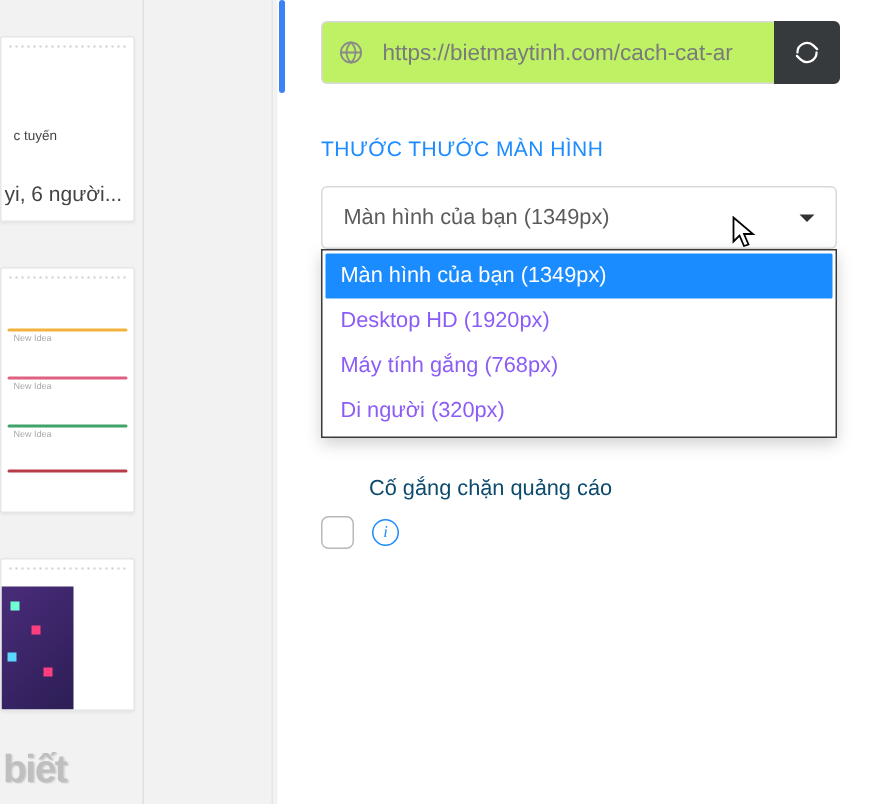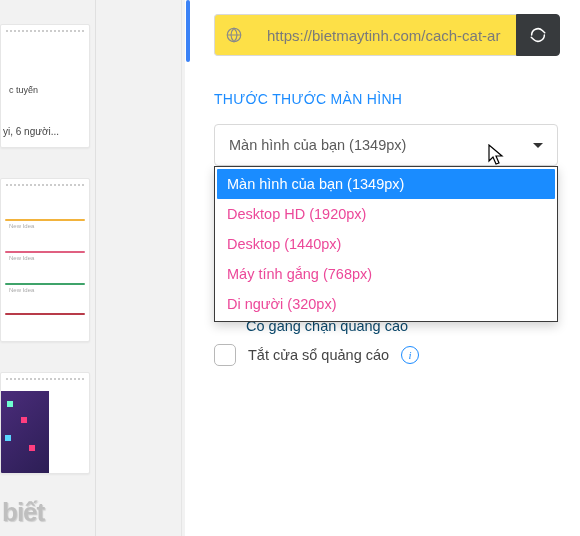--- a/index.html
+++ b/index.html
@@ -34,21 +34,21 @@
     color: #555;
     overflow: hidden;
   }
   .t1 { height: 110px; margin-top: 24px; position: relative;}
   .t1 .dots {
     position:absolute; top:4px; left:4px; right:4px; height:4px;
     background-image: radial-gradient(#ccc 1px, transparent 1px);
     background-size: 4px 4px;
   }
   .t1 .line1 { position:absolute; top:60px; left:8px; font-size:9px; color:#444; }
-  .t1 .line2 { position:absolute; bottom:10px; left:2px; right:2px; font-size:10px; color:#444;
+  .t1 .line2 { position:absolute; bottom:10px; left:2px; right:2px; font-size:14px; color:#444;
                white-space:nowrap; overflow:hidden; text-overflow:ellipsis;}
   .t2 { height: 150px; position: relative; margin-top: 30px;}
   .t2 .dots { position:absolute; top:4px; left:4px; right:4px; height:4px;
     background-image: radial-gradient(#ccc 1px, transparent 1px);
     background-size: 4px 4px; }
   .t2 .bar { position:absolute; left:4px; right:4px; height:2px; border-radius:2px;}
   .t2 .tag { position:absolute; font-size:6px; color:#aaa; left:8px;}
   .t3 { height: 100px; margin-top: 30px; padding:0; position:relative; overflow:hidden;}
   .t3 .art {
     position:absolute; left:0; right:40px; top:18px; bottom:0;
@@ -103,22 +103,22 @@
     display:flex;
   }
   .url-input {
     flex: 1;
     border: 1px solid #d9d9d9;
     border-right: none;
     border-radius: 4px 0 0 4px;
     display:flex;
     align-items:center;
     padding: 0 8px 0 10px;
-    gap:24px;
-    background:#fde047;
+    gap:12px;
+    background:#bef264;
     color:#7a7a7a;
     font-size: 15px;
     overflow:hidden;
     white-space:nowrap;
   }
   .url-input svg { flex:0 0 auto;}
   .url-refresh {
     flex: 0 0 42px;
     background:#373a3d;
     border: 1px solid #373a3d;
@@ -171,21 +171,21 @@
     top: 42px;
     background:#fff;
     border: 1px solid #3a3a3a;
     box-shadow: 0 4px 10px rgba(0,0,0,0.18);
     padding: 2px;
     z-index: 20;
   }
   .dropdown .opt {
     padding: 7px 10px;
     font-size: 14.5px;
-    color:#ec4899;
+    color:#8b5cf6;
     cursor:pointer;
     border-radius:1px;
   }
   .dropdown .opt.sel {
     background:#1a8cff;
     color:#fff;
   }
 
   
   .behind-text {
@@ -295,31 +295,29 @@
 <div class="section-title">THƯỚC THƯỚC MÀN HÌNH</div>
 
 <div class="select-wrap">
   <div class="select-box">
     <span>Màn hình của bạn (1349px)</span>
     <span class="chev"></span>
   </div>
   <div class="dropdown" id="dropdown">
       <div class="opt sel">Màn hình của bạn (1349px)</div>
       <div class="opt">Desktop HD (1920px)</div>
-      <div class="opt">Desktop (1440px)</div>
       <div class="opt">Máy tính gắng (768px)</div>
       <div class="opt">Di người (320px)</div>
     </div>
 </div>
 
 <div class="behind-text">Cố gắng chặn quảng cáo</div>
 
 <div class="check-row">
   <div class="checkbox"></div>
-  <span>Tắt cửa sổ quảng cáo</span>
   <span class="info-ic">i</span>
 </div>
 
 <div class="watermark">
   <span class="a">biết</span>
 </div>
 
 <svg class="cursor" width="18" height="22" viewBox="0 0 18 22">
   <path d="M1 1 L1 17 L5 13 L8 20 L11 19 L8 12 L14 12 Z" fill="#ffffff" stroke="#000" stroke-width="1.2"></path>
 </svg>

